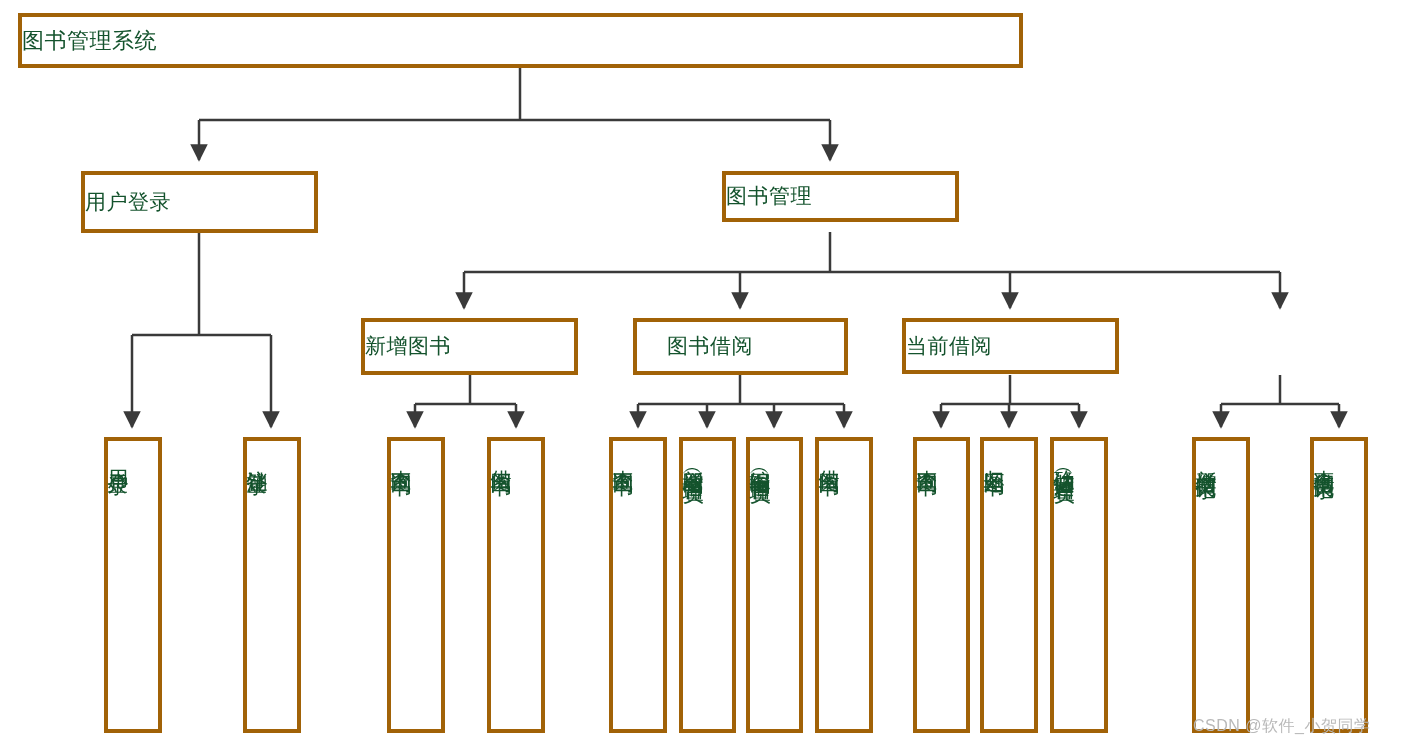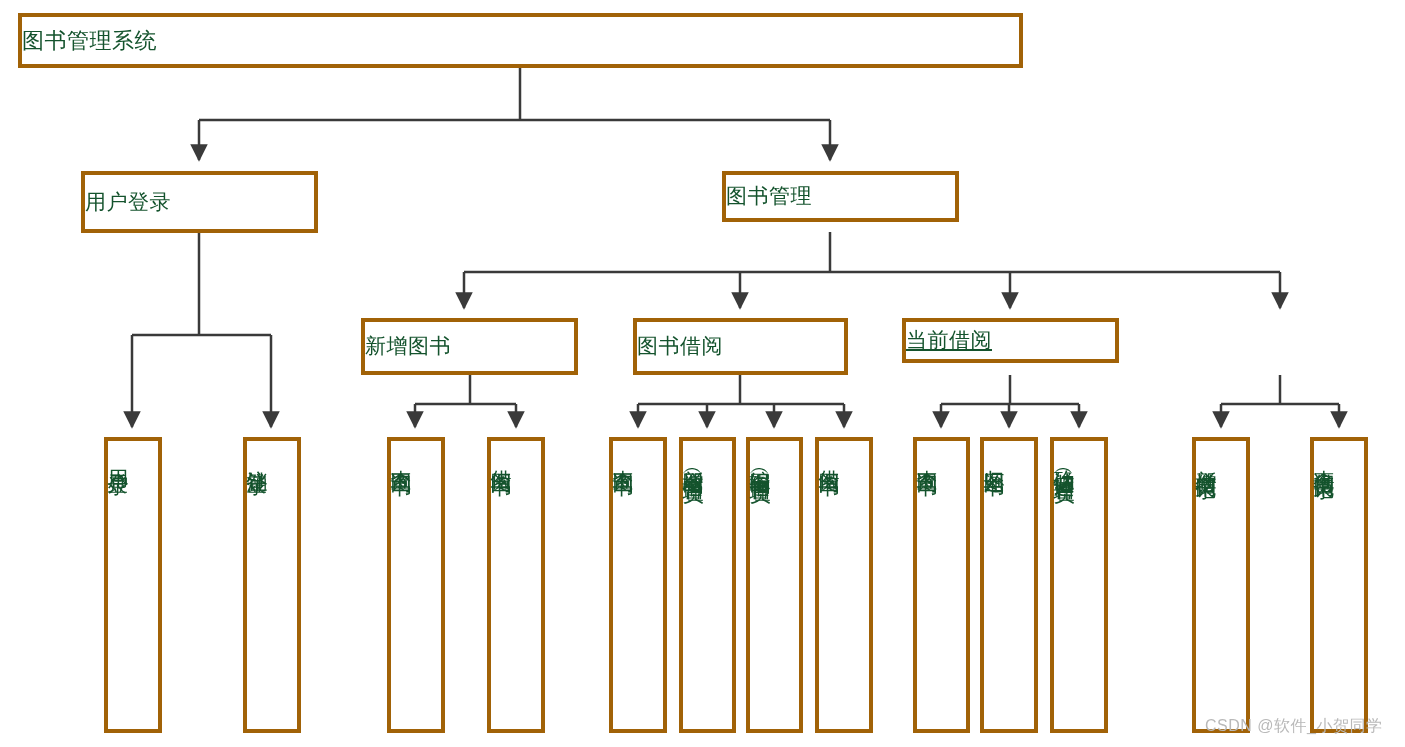--- a/index.html
+++ b/index.html
@@ -127,24 +127,24 @@
   <div class="node horiz" style="left:81px; top:171px; width:237px; height:62px;">
     <span class="label">用户登录</span>
   </div>
   <div class="node horiz" style="left:711px; top:171px; width:237px; height:51px;margin-left:11px;">
     <span class="label">图书管理</span>
   </div>
 
   <div class="node horiz" style="left:361px; top:318px; width:217px; height:57px;">
     <span class="label">新增图书</span>
   </div>
-  <div class="node horiz" style="left:633px; top:318px; width:215px; height:57px;">
+  <div class="node horiz" style="left:633px; top:318px; width:215px; height:57px;padding-left:30px;">
     <span class="label">图书借阅</span>
   </div>
-  <div class="node horiz" style="left:902px; top:318px; width:217px; height:45px;text-decoration:underline;">
+  <div class="node horiz" style="left:902px; top:318px; width:217px; height:56px;">
     <span class="label">当前借阅</span>
   </div>
 
   <div class="node vert" style="left:104px; top:437px; width:58px; height:296px;">
     <span class="label">用户登录</span>
   </div>
   <div class="node vert" style="left:243px; top:437px; width:58px; height:296px;">
     <span class="label">注销登录</span>
   </div>
 
@@ -178,15 +178,15 @@
     <span class="label">确认归还（管理员）</span>
   </div>
 
   <div class="node vert" style="left:1192px; top:437px; width:58px; height:296px;">
     <span class="label">新增借阅记录</span>
   </div>
   <div class="node vert" style="left:1310px; top:437px; width:58px; height:296px;">
     <span class="label">查询借阅记录</span>
   </div>
 
-  <div class="watermark" style="left:1193px; top:716px;margin-left:12px;">CSDN @软件_小贺同学</div>
+  <div class="watermark" style="left:1193px; top:716px;">CSDN @软件_小贺同学</div>
 
 </div>
 
 </body></html>

